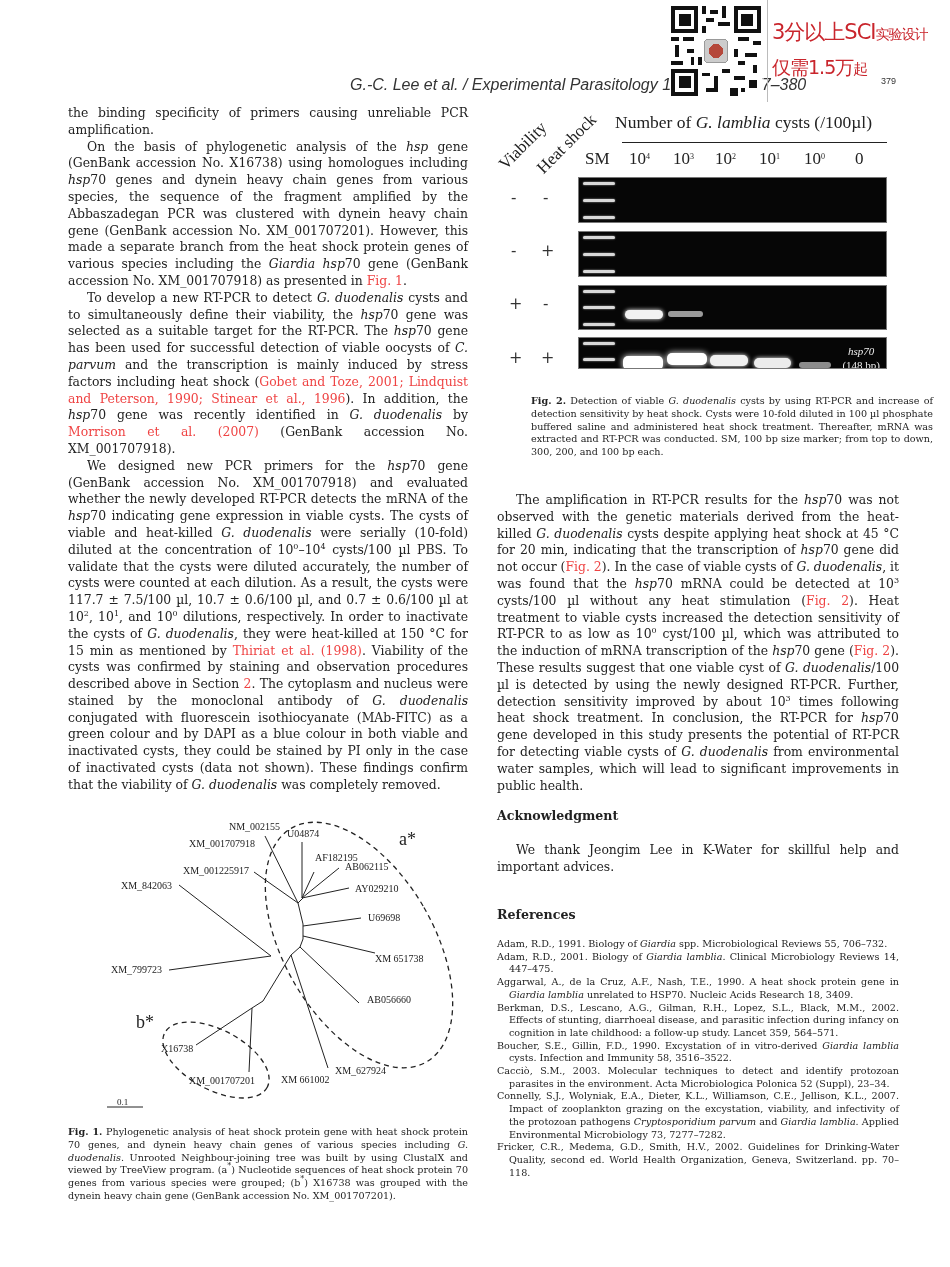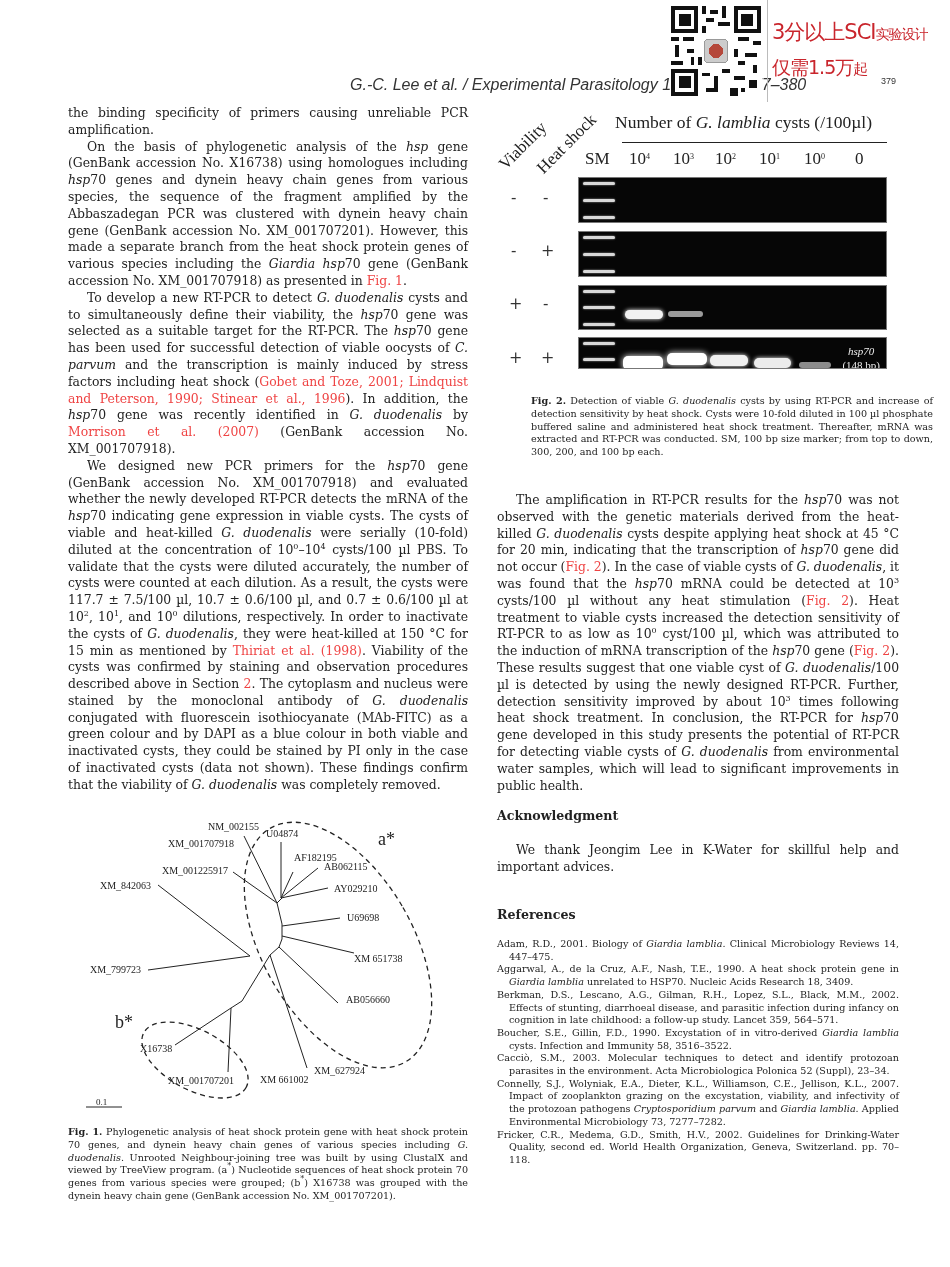--- a/index.html
+++ b/index.html
@@ -43,21 +43,21 @@
   .marker { position: absolute; left: 4px; width: 32px; height: 3px; background: #d8d8d8; border-radius: 2px; box-shadow: 0 0 2px #aaa; }
   .band { position: absolute; height: 9px; border-radius: 5px; }
   .sign { position: absolute; font-size: 16px; color: #333; font-family: "DejaVu Serif", serif; }
   .lane-label { position: absolute; top: 49px; font-size: 17px; color: #222; font-family: "Liberation Serif", serif; }
   .rot-label { position: absolute; font-size: 17px; color: #222; transform: rotate(-45deg); transform-origin: left bottom; white-space: nowrap; font-family: "Liberation Serif", serif; }
   .gel-title { position: absolute; left: 118px; top: 12px; font-size: 17.5px; color: #222; font-family: "Liberation Serif", serif; white-space: nowrap; }
   .gel-title-line { position: absolute; left: 125px; top: 42px; width: 265px; height: 1px; background: #222; }
   .gel-anno { position: absolute; right: 6px; top: 6px; color: #eee; font-size: 11px; text-align: center; font-family: "Liberation Serif", serif; line-height: 14px; }
 
   
-  .fig1 { position: absolute; left: 78px; top: 780px; width: 370px; height: 340px; }
+  .fig1 { position: absolute; left: 99px; top: 780px; width: 370px; height: 340px; }
   .fig1 svg text { font-family: "Liberation Serif", serif; font-size: 10px; fill: #222; }
 </style>
 </head>
 <body>
 
 <div class="header">G.-C. Lee et al. / Experimental Parasitology 123 (2009) 377–380</div>
 <div class="page-num">379</div>
 
 <div class="qr">
   <svg width="92" height="90" viewBox="0 0 23 23" shape-rendering="crispEdges">
@@ -233,20 +233,21 @@
   <p>The amplification in RT-PCR results for the <i>hsp</i>70 was not observed with the genetic materials derived from the heat-killed <i>G. duodenalis</i> cysts despite applying heat shock at 45 °C for 20 min, indicating that the transcription of <i>hsp</i>70 gene did not occur (<a class="ref">Fig. 2</a>). In the case of viable cysts of <i>G. duodenalis</i>, it was found that the <i>hsp</i>70 mRNA could be detected at 10<sup>3</sup> cysts/100 µl without any heat stimulation (<a class="ref">Fig. 2</a>). Heat treatment to viable cysts increased the detection sensitivity of RT-PCR to as low as 10<sup>0</sup> cyst/100 µl, which was attributed to the induction of mRNA transcription of the <i>hsp</i>70 gene (<a class="ref">Fig. 2</a>). These results suggest that one viable cyst of <i>G. duodenalis</i>/100 µl is detected by using the newly designed RT-PCR. Further, detection sensitivity improved by about 10<sup>3</sup> times following heat shock treatment. In conclusion, the RT-PCR for <i>hsp</i>70 gene developed in this study presents the potential of RT-PCR for detecting viable cysts of <i>G. duodenalis</i> from environmental water samples, which will lead to significant improvements in public health.</p>
 </div>
 
 <div class="heading" style="top:808px;">Acknowledgment</div>
 <div class="ack-text">
   <p>We thank Jeongim Lee in K-Water for skillful help and important advices.</p>
 </div>
 
 <div class="heading" style="top:907px;">References</div>
 <ul class="refs">
+  <li>Adam, R.D., 1991. Biology of <i>Giardia</i> spp. Microbiological Reviews 55, 706–732.</li>
   <li>Adam, R.D., 2001. Biology of <i>Giardia lamblia</i>. Clinical Microbiology Reviews 14, 447–475.</li>
   <li>Aggarwal, A., de la Cruz, A.F., Nash, T.E., 1990. A heat shock protein gene in <i>Giardia lamblia</i> unrelated to HSP70. Nucleic Acids Research 18, 3409.</li>
   <li>Berkman, D.S., Lescano, A.G., Gilman, R.H., Lopez, S.L., Black, M.M., 2002. Effects of stunting, diarrhoeal disease, and parasitic infection during infancy on cognition in late childhood: a follow-up study. Lancet 359, 564–571.</li>
   <li>Boucher, S.E., Gillin, F.D., 1990. Excystation of in vitro-derived <i>Giardia lamblia</i> cysts. Infection and Immunity 58, 3516–3522.</li>
   <li>Cacciò, S.M., 2003. Molecular techniques to detect and identify protozoan parasites in the environment. Acta Microbiologica Polonica 52 (Suppl), 23–34.</li>
   <li>Connelly, S.J., Wolyniak, E.A., Dieter, K.L., Williamson, C.E., Jellison, K.L., 2007. Impact of zooplankton grazing on the excystation, viability, and infectivity of the protozoan pathogens <i>Cryptosporidium parvum</i> and <i>Giardia lamblia</i>. Applied Environmental Microbiology 73, 7277–7282.</li>
   <li>Fricker, C.R., Medema, G.D., Smith, H.V., 2002. Guidelines for Drinking-Water Quality, second ed. World Health Organization, Geneva, Switzerland. pp. 70–118.</li>
 </ul>
 
 </body></html>

